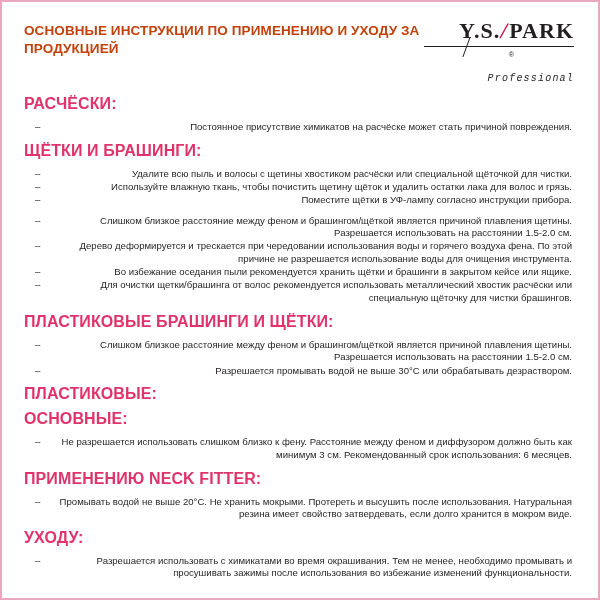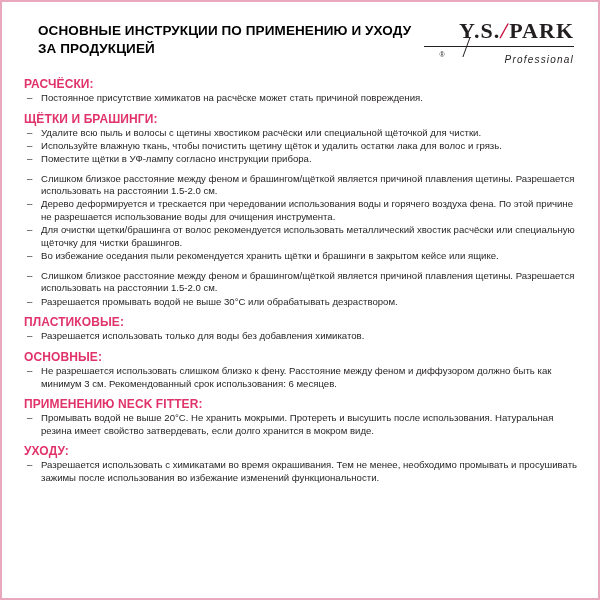--- a/index.html
+++ b/index.html
@@ -23,25 +23,25 @@
   }
   .header {
     display: flex;
     align-items: flex-start;
     justify-content: space-between;
     margin-bottom: 10px;
   }
   .doc-title {
     font-size: 13.5px;
     font-weight: bold;
-    color: #000000;
+    color: #c2410c;
     line-height: 1.35;
     letter-spacing: 0.1px;
     max-width: 400px;
-    margin: 4px 0 0 14px;
+    margin: 4px 0 0 0;
   }
   .brand {
     text-align: right;
     padding-right: 6px;
     min-width: 150px;
   }
   .brand-name {
     font-family: "Liberation Serif", serif;
     font-size: 22px;
     font-weight: bold;
@@ -66,47 +66,48 @@
     content: "";
     position: absolute;
     left: 28%;
     top: -9px;
     width: 1px;
     height: 20px;
     background: #231f20;
     transform: skewX(-20deg);
   }
   .brand-sub {
-    font-family: Liberation Sans, sans-serif;
+    font-family: Liberation Mono, monospace;
     font-style: italic;
     font-size: 10px;
     letter-spacing: 1.2px;
     color: #231f20;
   }
   .brand-reg {
     display: inline-block;
     font-size: 7px;
     color: #231f20;
     vertical-align: super;
     margin-right: 60px;
   }
   .section {
     margin-bottom: 7px;
   }
   .section-title {
     color: #e0336b;
-    font-size: 12px;
+    font-size: 16px;
     font-weight: bold;
     margin: 0 0 1px 0;
     letter-spacing: 0.1px;
   }
   ul.bullets {
     list-style: none;
-    margin: 0;
+    margin: 8px;
     padding: 0;
+    text-align: right;
   }
   ul.bullets li {
     position: relative;
     padding-left: 17px;
     font-size: 9.6px;
     line-height: 1.32;
     color: #231f20;
     margin-bottom: 0.5px;
   }
   ul.bullets li:before {
@@ -147,35 +148,33 @@
         <ul class="bullets">
           <li>Удалите всю пыль и волосы с щетины хвостиком расчёски или специальной щёточкой для чистки.</li>
           <li>Используйте влажную ткань, чтобы почистить щетину щёток и удалить остатки лака для волос и грязь.</li>
           <li>Поместите щётки в УФ-лампу согласно инструкции прибора.</li>
         </ul>
       </div>
       <div class="section">
         <ul class="bullets">
           <li>Слишком близкое расстояние между феном и брашингом/щёткой является причиной плавления щетины. Разрешается использовать на расстоянии 1.5-2.0 см.</li>
           <li>Дерево деформируется и трескается при чередовании использования воды и горячего воздуха фена. По этой причине не разрешается использование воды для очищения инструмента.</li>
+          <li>Во избежание оседания пыли рекомендуется хранить щётки и брашинги в закрытом кейсе или ящике.</li>
           <li>Для очистки щетки/брашинга от волос рекомендуется использовать металлический хвостик расчёски или специальную щёточку для чистки брашингов.</li>
-          <li>Во избежание оседания пыли рекомендуется хранить щётки и брашинги в закрытом кейсе или ящике.</li>
         </ul>
       </div>
       <div class="section">
+        <div class="section-title">ПЛАСТИКОВЫЕ БРАШИНГИ И ЩЁТКИ:</div>
         <ul class="bullets">
           <li>Слишком близкое расстояние между феном и брашингом/щёткой является причиной плавления щетины. Разрешается использовать на расстоянии 1.5-2.0 см.</li>
           <li>Разрешается промывать водой не выше 30°С или обрабатывать дезраствором.</li>
         </ul>
       </div>
       <div class="section">
         <div class="section-title">ПЛАСТИКОВЫЕ:</div>
-        <ul class="bullets">
-          <li>Разрешается использовать только для воды без добавления химикатов.</li>
-        </ul>
       </div>
       <div class="section">
         <div class="section-title">ОСНОВНЫЕ:</div>
         <ul class="bullets">
           <li>Не разрешается использовать слишком близко к фену. Расстояние между феном и диффузором должно быть как минимум 3 см. Рекомендованный срок использования: 6 месяцев.</li>
         </ul>
       </div>
       <div class="section">
         <div class="section-title">ПРИМЕНЕНИЮ NECK FITTER:</div>
         <ul class="bullets">

